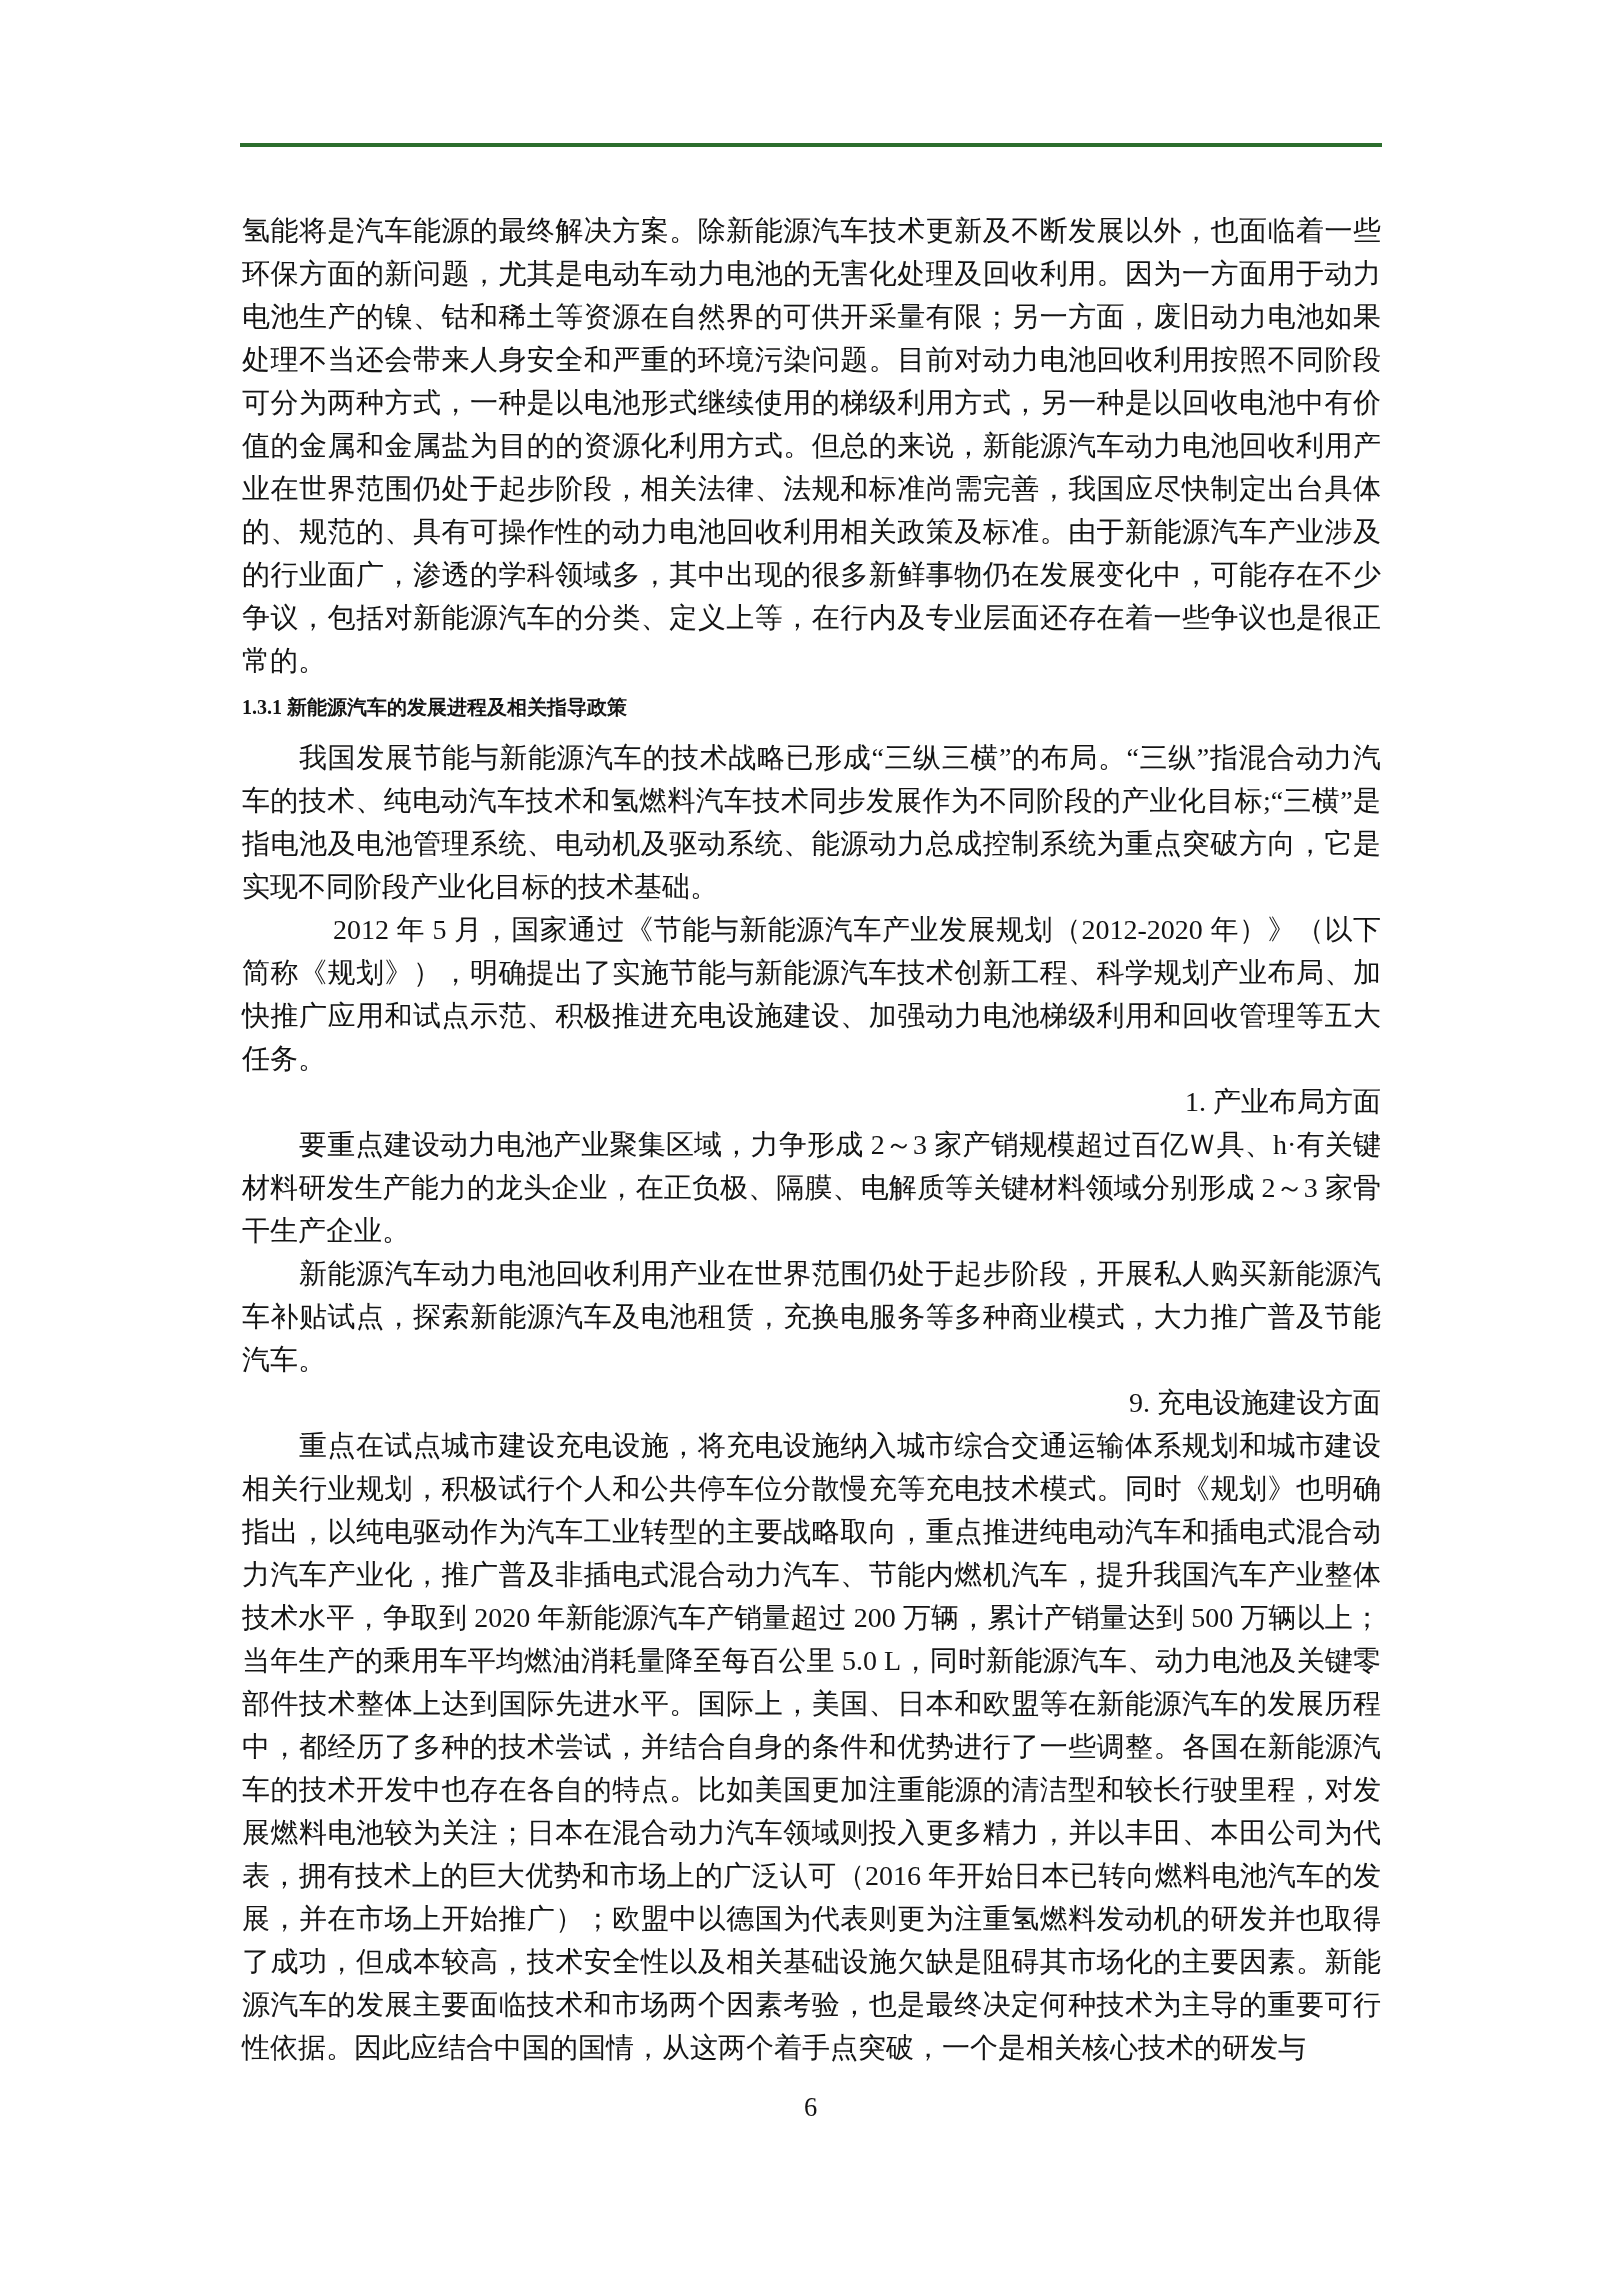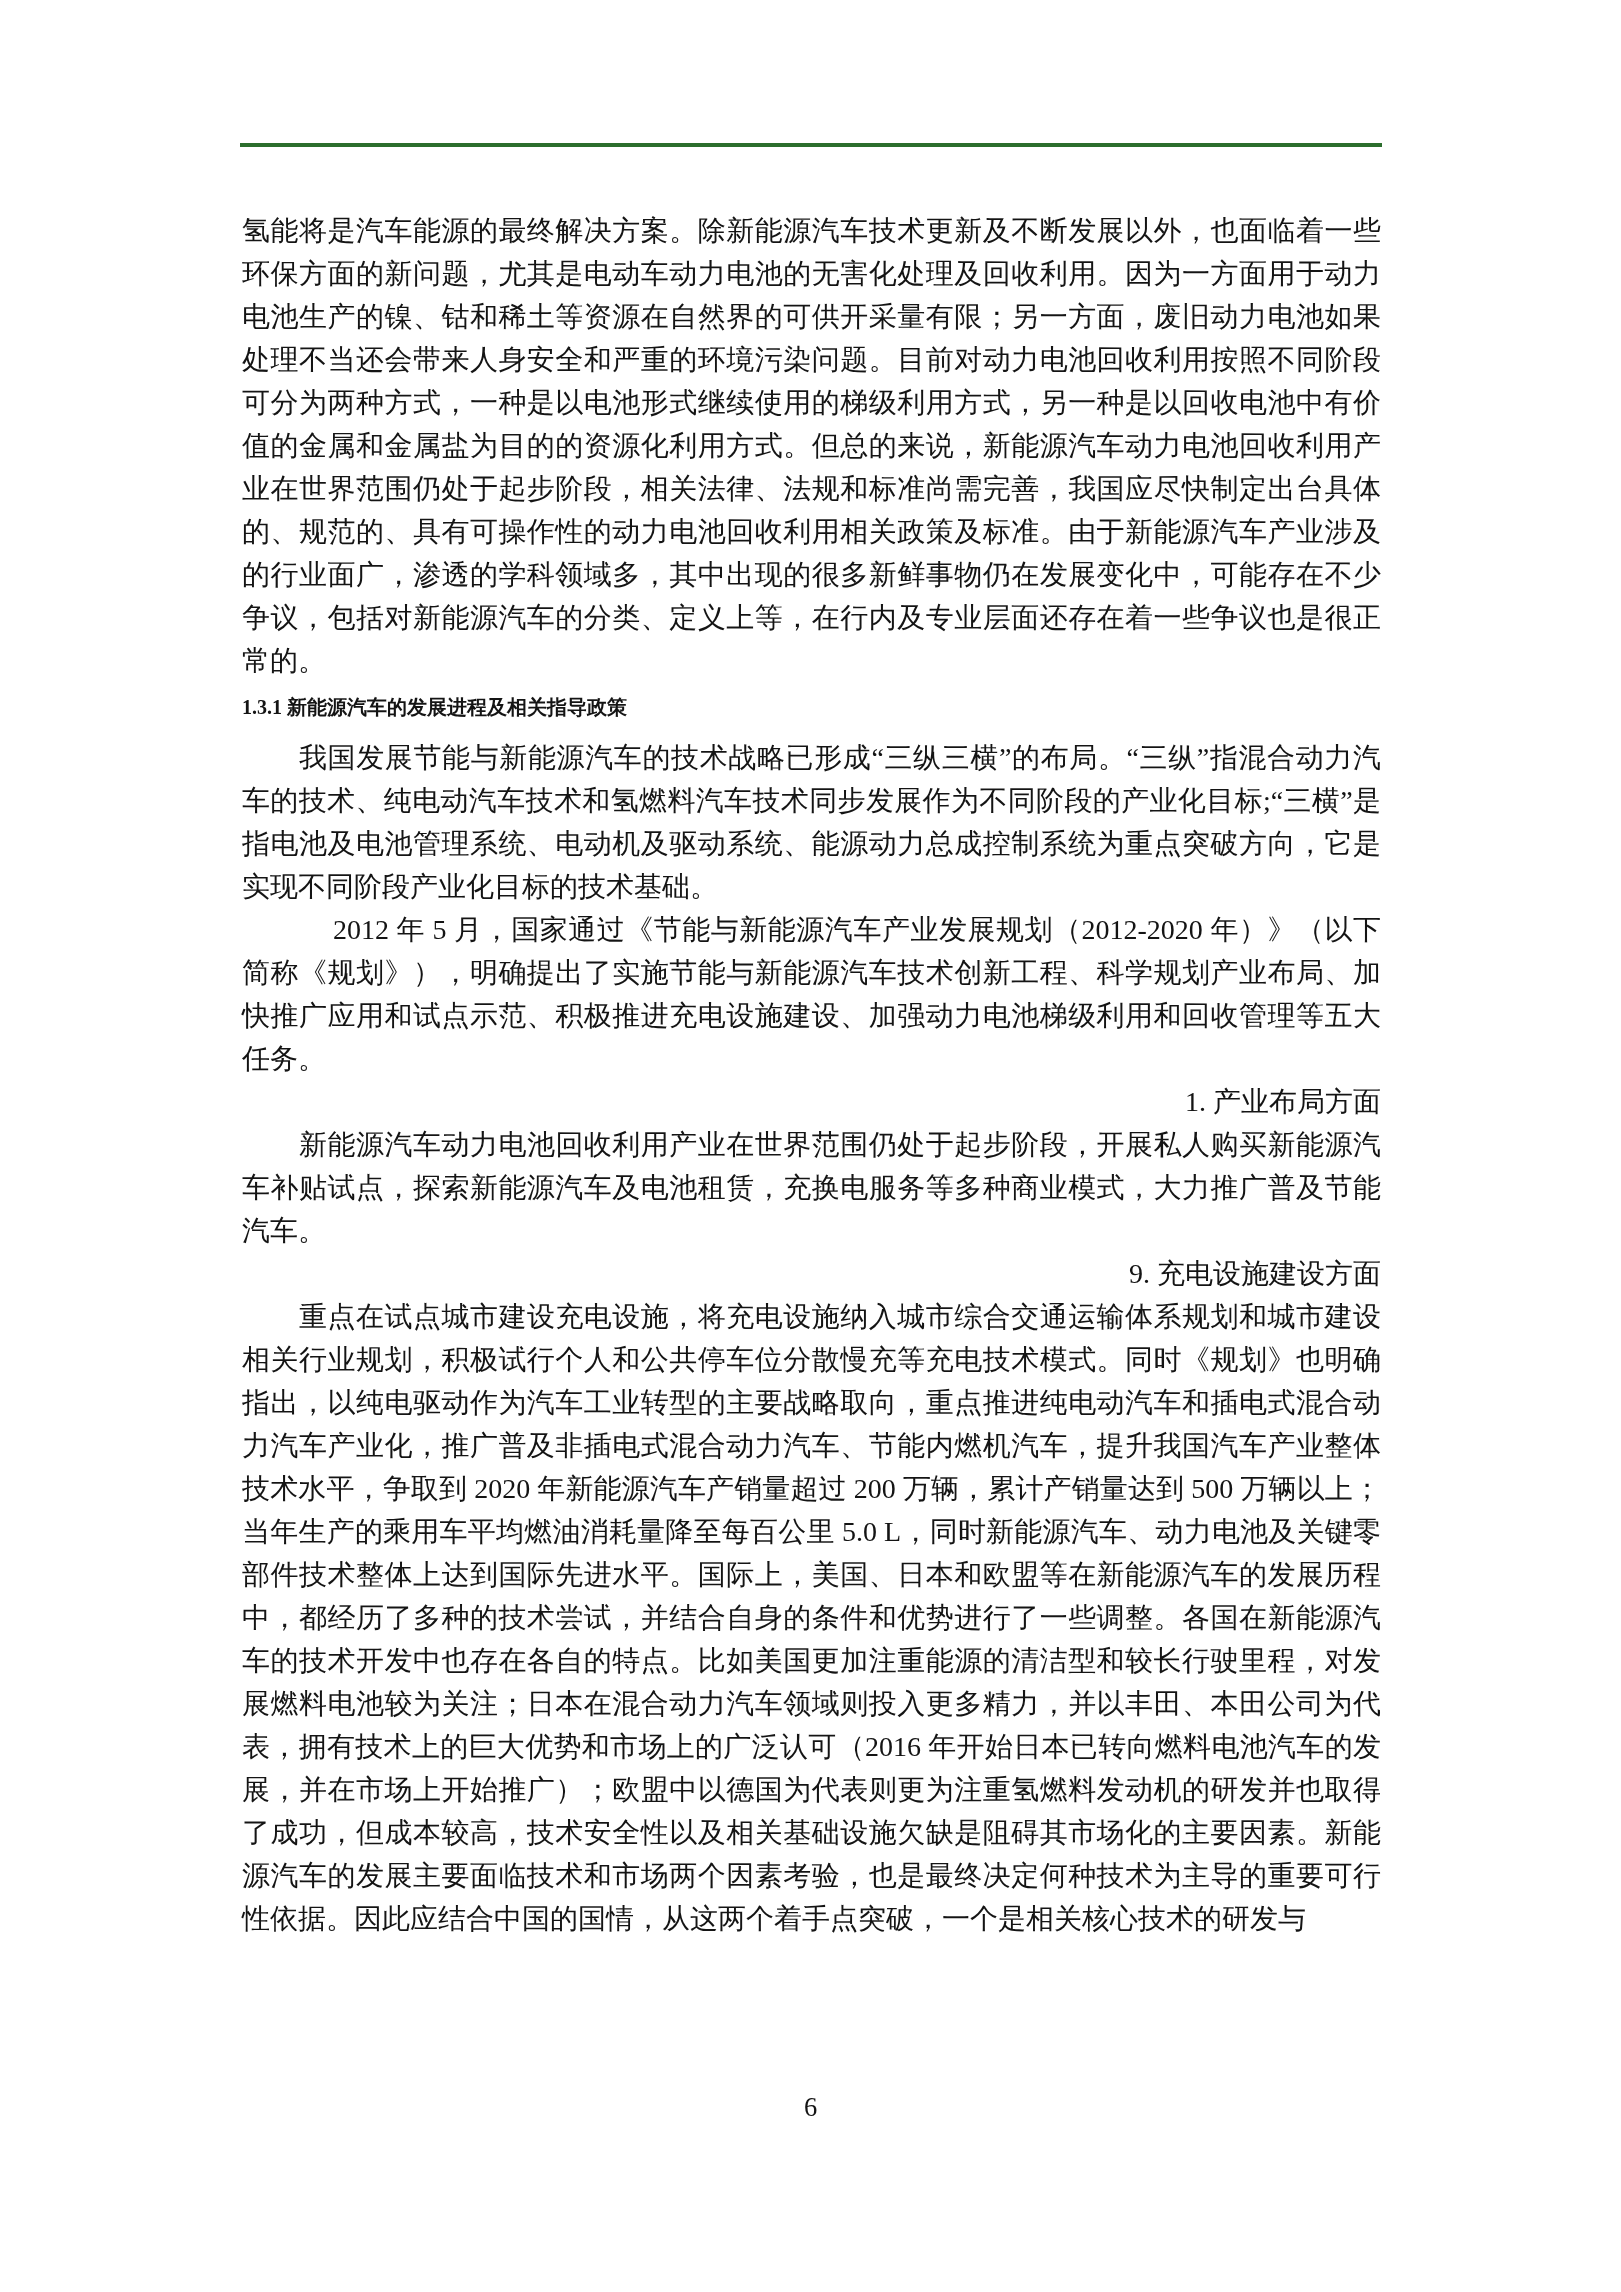--- a/index.html
+++ b/index.html
@@ -69,19 +69,20 @@
 <body>
 
 <div class="page">
   <div class="header-rule" style="background: rgb(44, 110, 45);"></div>
   <main class="content" id="doc-content">
       <p class="indent-none">氢能将是汽车能源的最终解决方案。除新能源汽车技术更新及不断发展以外，也面临着一些环保方面的新问题，尤其是电动车动力电池的无害化处理及回收利用。因为一方面用于动力电池生产的镍、钴和稀土等资源在自然界的可供开采量有限；另一方面，废旧动力电池如果处理不当还会带来人身安全和严重的环境污染问题。目前对动力电池回收利用按照不同阶段可分为两种方式，一种是以电池形式继续使用的梯级利用方式，另一种是以回收电池中有价值的金属和金属盐为目的的资源化利用方式。但总的来说，新能源汽车动力电池回收利用产业在世界范围仍处于起步阶段，相关法律、法规和标准尚需完善，我国应尽快制定出台具体的、规范的、具有可操作性的动力电池回收利用相关政策及标准。由于新能源汽车产业涉及的行业面广，渗透的学科领域多，其中出现的很多新鲜事物仍在发展变化中，可能存在不少争议，包括对新能源汽车的分类、定义上等，在行内及专业层面还存在着一些争议也是很正常的。</p>
       <h3 class="heading">1.3.1 新能源汽车的发展进程及相关指导政策</h3>
       <p class="indent-2">我国发展节能与新能源汽车的技术战略已形成“三纵三横”的布局。“三纵”指混合动力汽车的技术、纯电动汽车技术和氢燃料汽车技术同步发展作为不同阶段的产业化目标;“三横”是指电池及电池管理系统、电动机及驱动系统、能源动力总成控制系统为重点突破方向，它是实现不同阶段产业化目标的技术基础。</p>
       <p class="indent-3">2012 年 5 月，国家通过《节能与新能源汽车产业发展规划（2012-2020 年）》（以下简称《规划》），明确提出了实施节能与新能源汽车技术创新工程、科学规划产业布局、加快推广应用和试点示范、积极推进充电设施建设、加强动力电池梯级利用和回收管理等五大任务。</p>
       <p class="list-item">1. 产业布局方面</p>
+      <p class="indent-2">要重点建设动力电池产业聚集区域，力争形成 2～3 家产销规模超过百亿Ｗ具、h·有关键材料研发生产能力的龙头企业，在正负极、隔膜、电解质等关键材料领域分别形成 2～3 家骨干生产企业。</p>
       <p class="indent-2">新能源汽车动力电池回收利用产业在世界范围仍处于起步阶段，开展私人购买新能源汽车补贴试点，探索新能源汽车及电池租赁，充换电服务等多种商业模式，大力推广普及节能汽车。</p>
       <p class="list-item">9. 充电设施建设方面</p>
       <p class="indent-2">重点在试点城市建设充电设施，将充电设施纳入城市综合交通运输体系规划和城市建设相关行业规划，积极试行个人和公共停车位分散慢充等充电技术模式。同时《规划》也明确指出，以纯电驱动作为汽车工业转型的主要战略取向，重点推进纯电动汽车和插电式混合动力汽车产业化，推广普及非插电式混合动力汽车、节能内燃机汽车，提升我国汽车产业整体技术水平，争取到 2020 年新能源汽车产销量超过 200 万辆，累计产销量达到 500 万辆以上；当年生产的乘用车平均燃油消耗量降至每百公里 5.0 L，同时新能源汽车、动力电池及关键零部件技术整体上达到国际先进水平。国际上，美国、日本和欧盟等在新能源汽车的发展历程中，都经历了多种的技术尝试，并结合自身的条件和优势进行了一些调整。各国在新能源汽车的技术开发中也存在各自的特点。比如美国更加注重能源的清洁型和较长行驶里程，对发展燃料电池较为关注；日本在混合动力汽车领域则投入更多精力，并以丰田、本田公司为代表，拥有技术上的巨大优势和市场上的广泛认可（2016 年开始日本已转向燃料电池汽车的发展，并在市场上开始推广）；欧盟中以德国为代表则更为注重氢燃料发动机的研发并也取得了成功，但成本较高，技术安全性以及相关基础设施欠缺是阻碍其市场化的主要因素。新能源汽车的发展主要面临技术和市场两个因素考验，也是最终决定何种技术为主导的重要可行性依据。因此应结合中国的国情，从这两个着手点突破，一个是相关核心技术的研发与</p>
     </main>
   <div class="footer">6</div>
 </div>
 
 
 </body></html>

